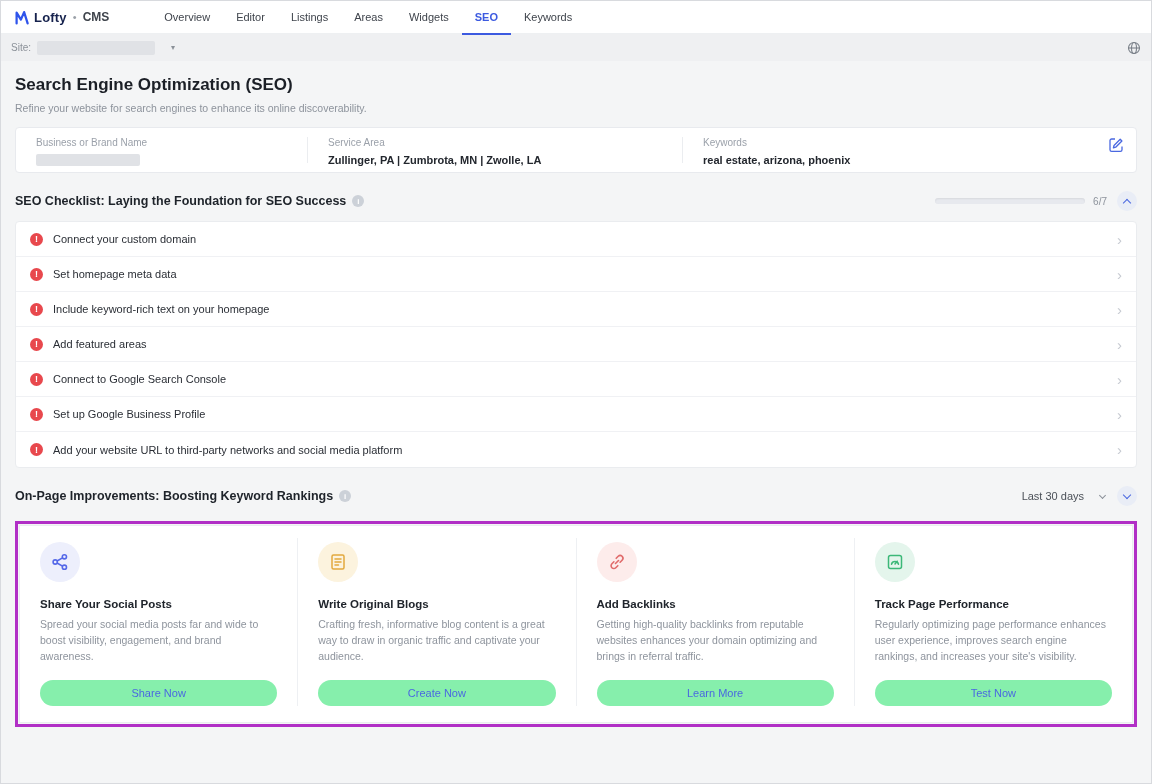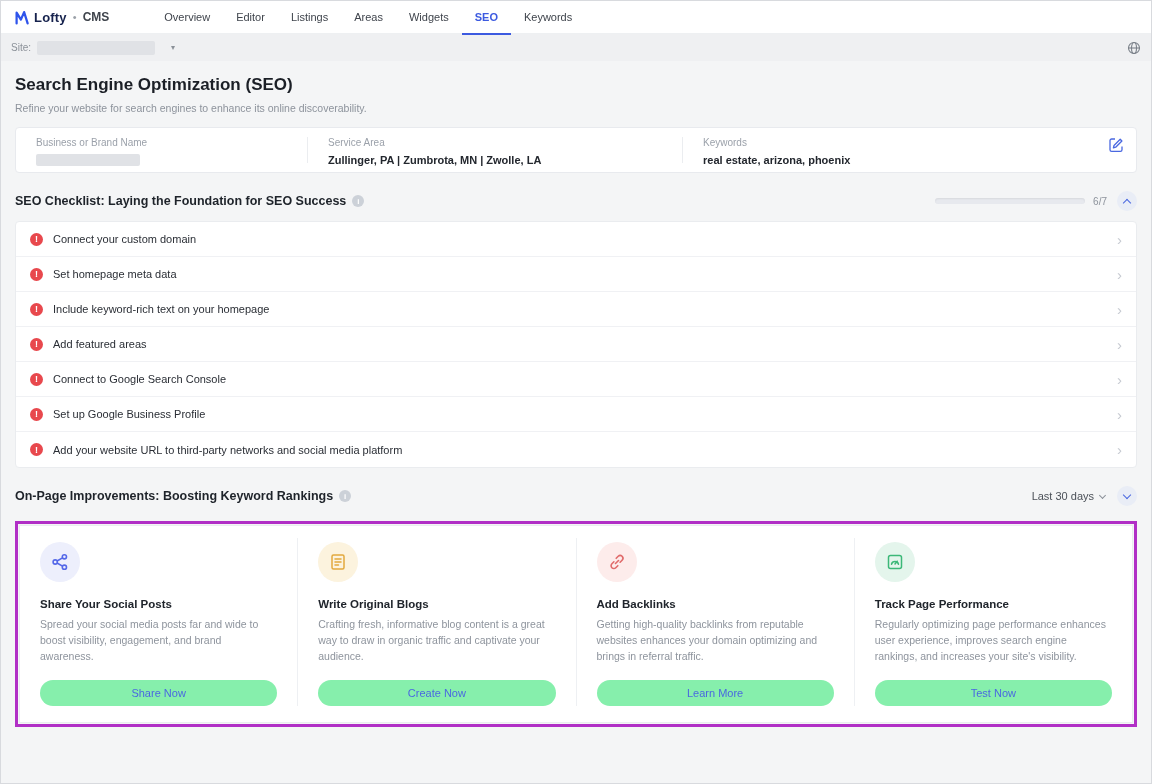--- a/index.html
+++ b/index.html
@@ -45,21 +45,21 @@
   .sect-title{font-size:12.5px;font-weight:700;color:#1e232a}
   .info-i{width:12px;height:12px;border-radius:50%;background:#ccd1d8;color:#fff;font-size:8px;font-weight:700;display:flex;align-items:center;justify-content:center;margin-left:6px}
   .head-right{margin-left:auto;display:flex;align-items:center}
   .ptrack{width:150px;height:6px;border-radius:3px;background:#e7e9ee;box-shadow:inset 0 1px 2px rgba(0,0,0,.07);overflow:hidden}
   .pfill{height:100%;width:0%;background:#3c5ae0;border-radius:3px}
   .p-label{font-size:10px;color:#8d939c;margin:0 10px 0 8px}
   .circle-btn{width:20px;height:20px;border-radius:50%;background:#e9edf6;display:flex;align-items:center;justify-content:center;cursor:pointer;flex:none}
   .chev{display:block;width:6px;height:6px;border-right:1.6px solid #4a68e0;border-bottom:1.6px solid #4a68e0}
   .chev.up{transform:rotate(-135deg);margin-top:3px}
   .chev.down{transform:rotate(45deg);margin-bottom:3px}
-  .range-select{display:flex;align-items:center;font-size:11px;color:#4b5058;margin-right:12px;cursor:pointer;gap:6px}
+  .range-select{display:flex;align-items:center;font-size:11px;color:#4b5058;margin-right:12px;cursor:pointer;gap:16px}
   .chev-sm{display:block;width:5px;height:5px;border-right:1.3px solid #8b9199;border-bottom:1.3px solid #8b9199;transform:rotate(45deg);margin-bottom:2px}
 
   
   .check-card{margin-top:10px;background:#fff;border:1px solid #eaecef;border-radius:4px}
   .check-row{height:35px;display:flex;align-items:center;padding:0 14px;border-bottom:1px solid #f0f1f4;cursor:pointer}
   .check-row:last-child{border-bottom:none}
   .warn{width:13px;height:13px;border-radius:50%;background:#e8484d;color:#fff;font-size:9px;font-weight:700;display:flex;align-items:center;justify-content:center;flex:none}
   .check-label{font-size:11px;color:#2a2e35;margin-left:10px}
   .row-chev{margin-left:auto;color:#c6cad1;font-size:15px;line-height:1}
 

